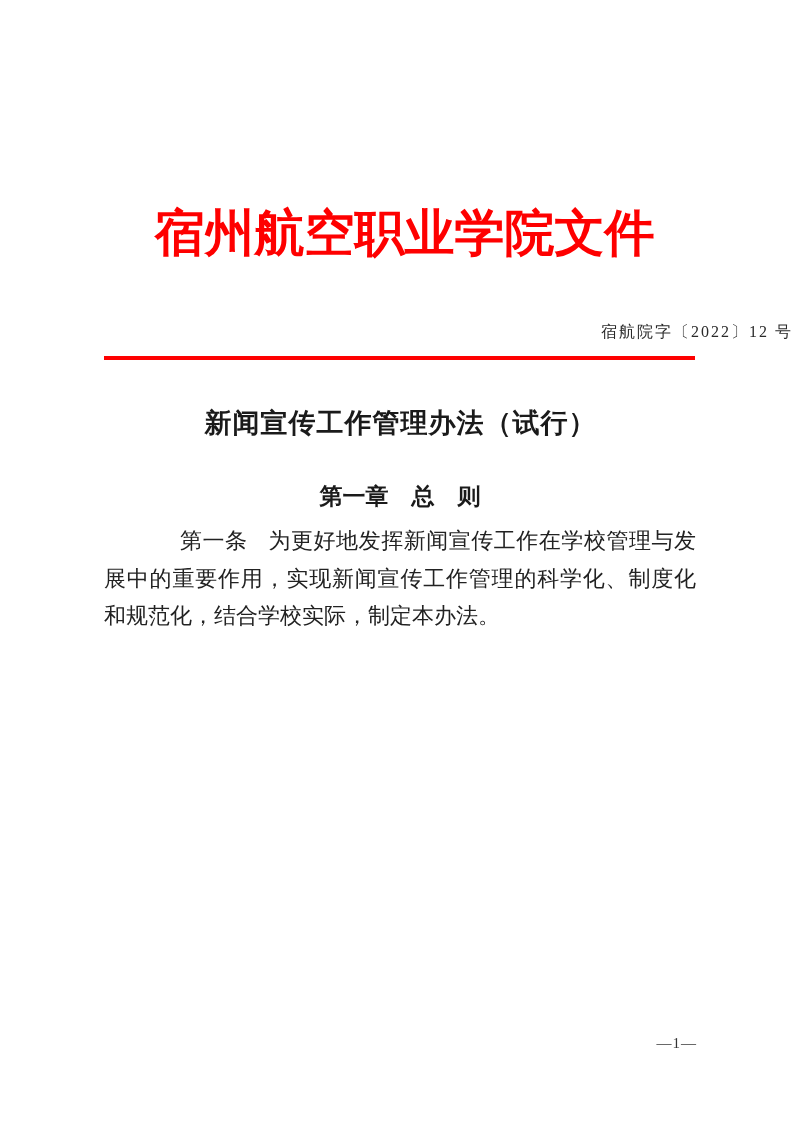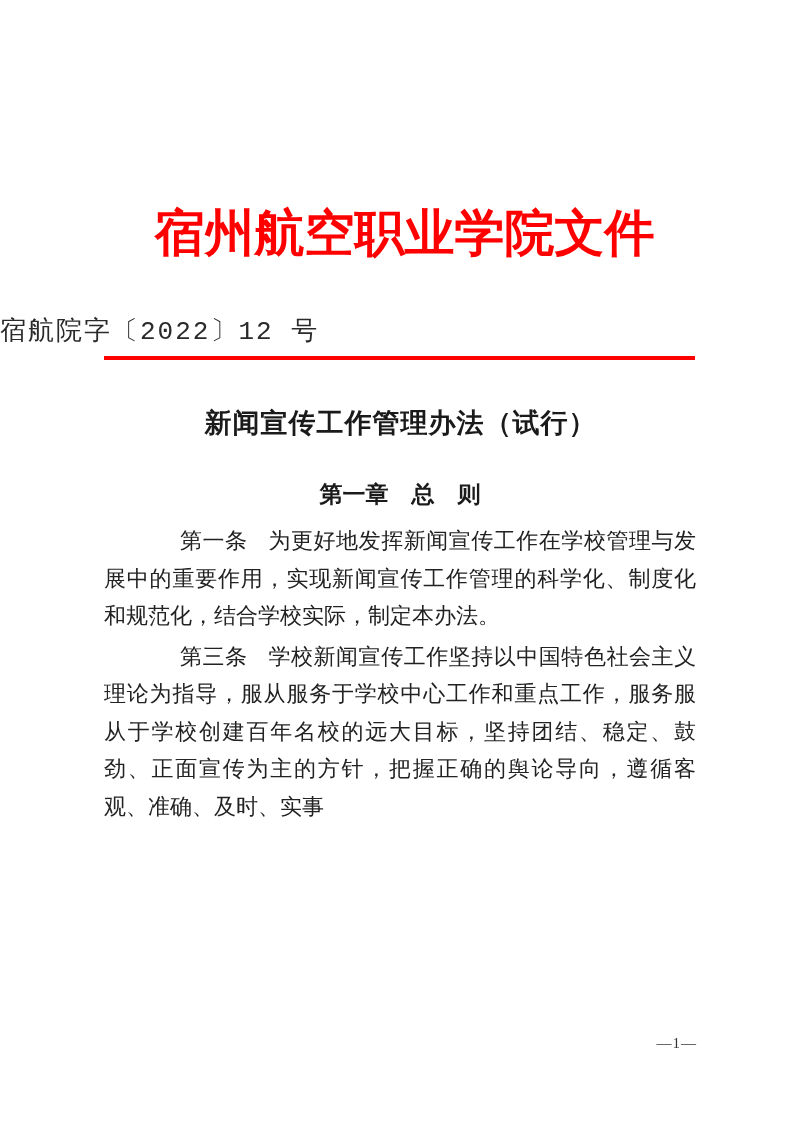--- a/index.html
+++ b/index.html
@@ -31,26 +31,25 @@
     font-weight: 700;
     color: #fe0000;
     letter-spacing: 0px;
     white-space: nowrap;
   }
   .doc-number {
     position: absolute;
     top: 318px;
     left: 0;
     width: 100%;
-    text-align: left;
-    font-size: 26px;
+    text-align: right;
+    font-size: 16px;
     line-height: 28px;
     letter-spacing: 2px;
     color: #2a2a2a;
-    font-family: Liberation Mono, monospace;
   }
   .red-line {
     position: absolute;
     top: 356px;
     left: 104px;
     width: 591px;
     height: 4px;
     background: #fe0000;
   }
   .doc-title {
@@ -69,21 +68,21 @@
   }
   .body-wrap {
     position: absolute;
     top: 480px;
     left: 104px;
     width: 592px;
   }
   .chapter-heading {
     margin: 0 0 10px 0;
     text-align: center;
-    font-family: Liberation Mono, monospace;
+    font-family: Liberation Sans, sans-serif;
     font-size: 23px;
     line-height: 32px;
     font-weight: 700;
     color: #1a1a1a;
   }
   .article {
     margin: 0 0 3px 0;
     font-size: 22px;
     line-height: 37.5px;
     text-align: justify;
@@ -119,21 +118,18 @@
 
   <div class="body-wrap">
 
     <h3 class="chapter-heading">第一章　总　则</h3>
 
     <p class="article">
       <span class="art-label">第一条</span><span>为更好地发挥新闻宣传工作在学校管理与发展中的重要作用，实现新闻宣传工作管理的科学化、制度化和规范化，结合学校实际，制定本办法。</span>
     </p>
 
 
-    <p class="article">
-      <span class="art-label">第三条</span><span>学校新闻宣传工作坚持以中国特色社会主义理论为指导，服从服务于学校中心工作和重点工作，服务服从于学校创建百年名校的远大目标，坚持团结、稳定、鼓劲、正面宣传为主的方针，把握正确的舆论导向，遵循客观、准确、及时、实事</span>
-    </p>
 
   </div>
 
   <div class="page-number">—1—</div>
 
 </div>
 
 </body></html>

